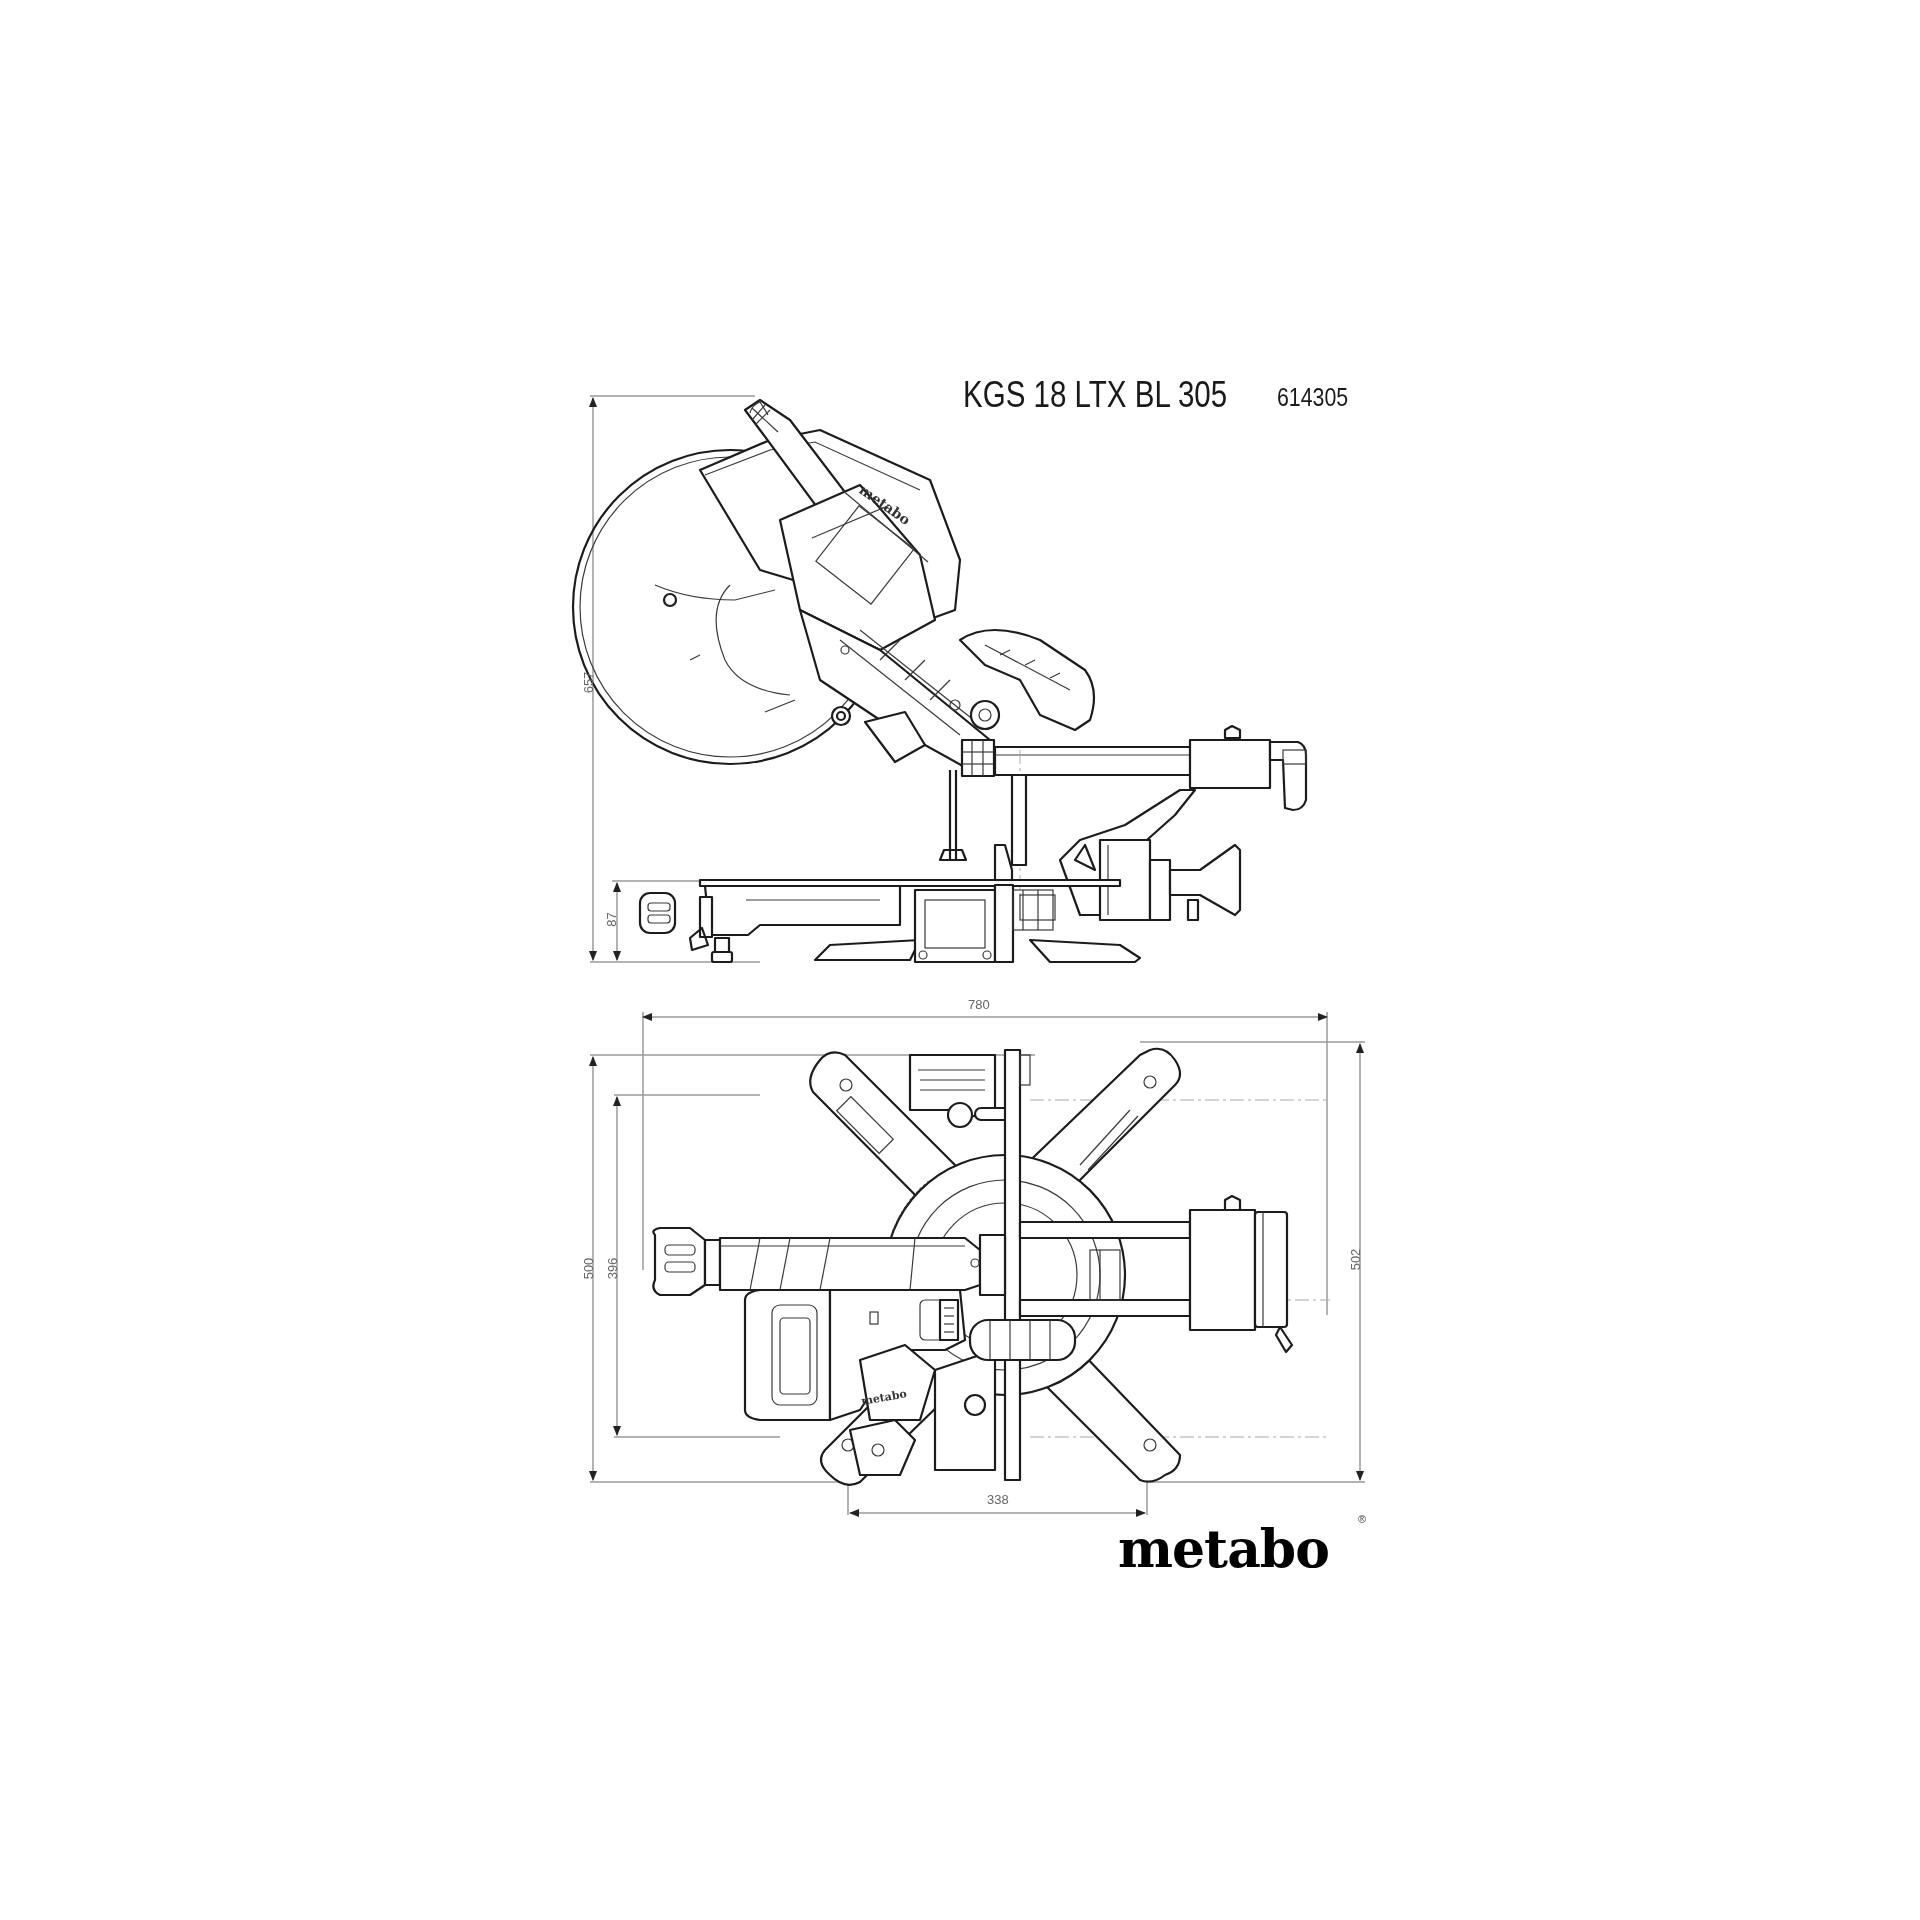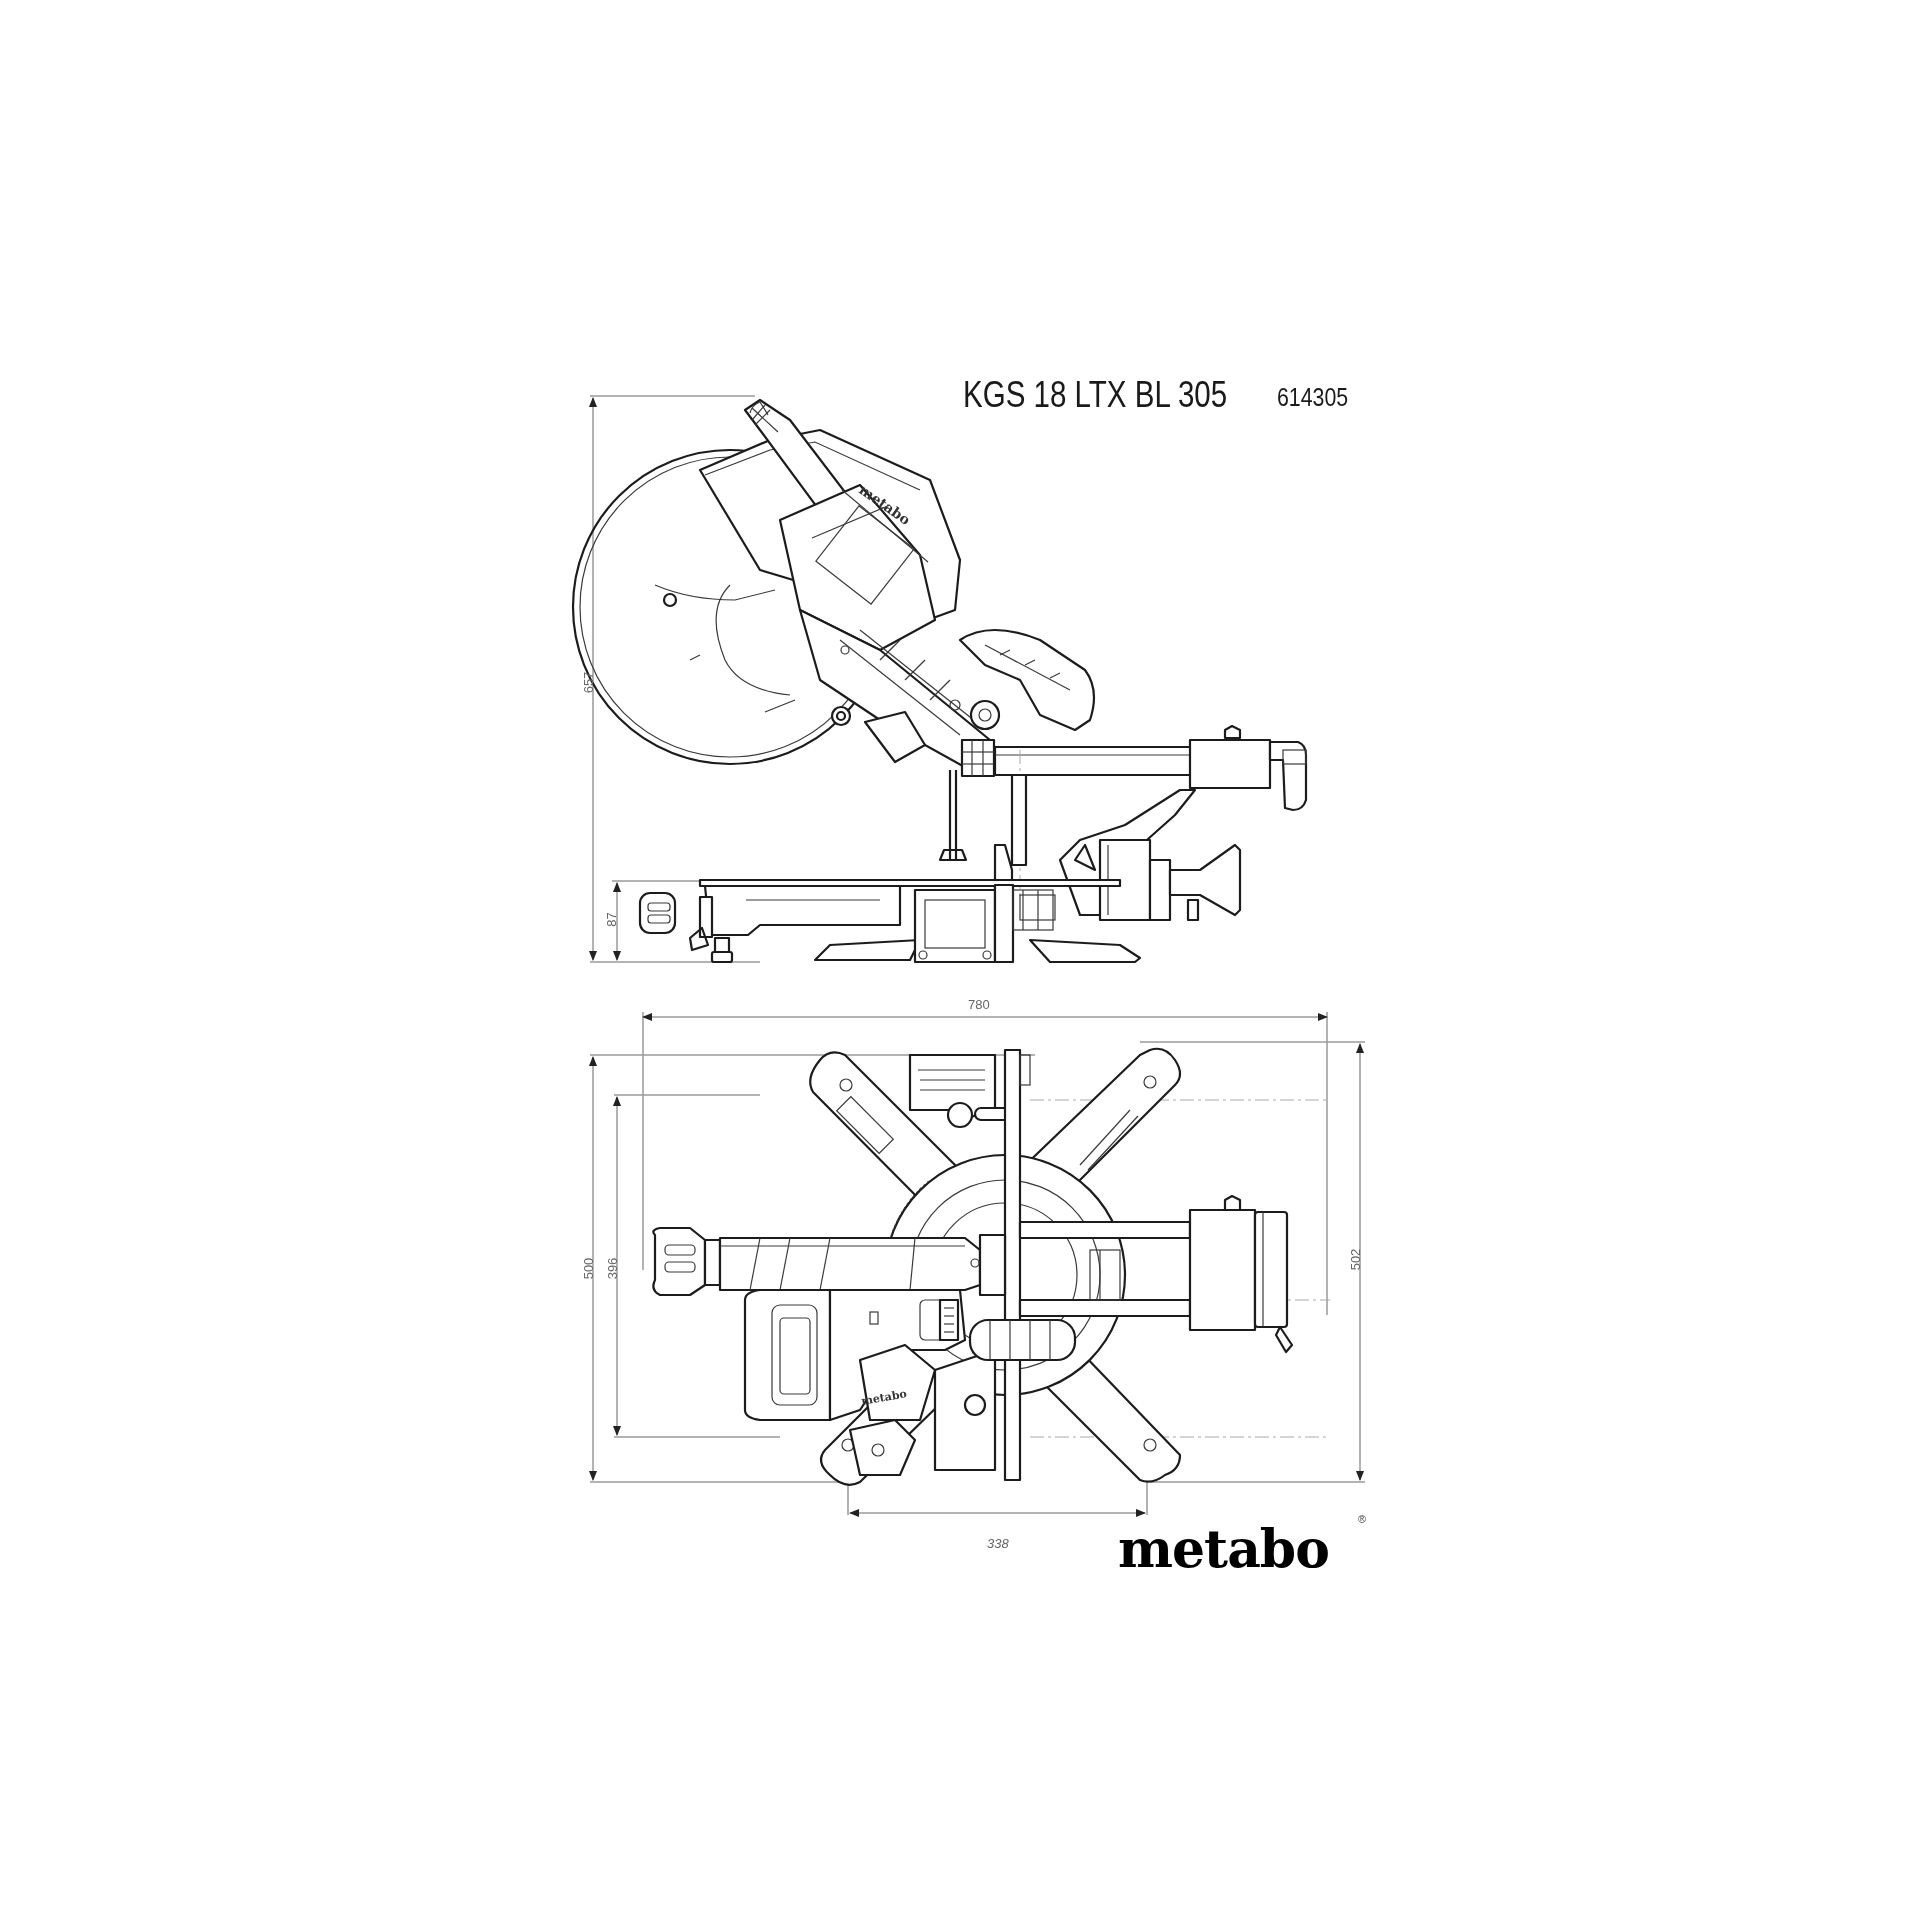--- a/index.html
+++ b/index.html
@@ -246,16 +246,16 @@
     <line class="lt" x1="944" y1="1332" x2="954" y2="1332"></line>
   </g>
 </svg>
 
 <div class="dim rot" style="left:578px; top:675px;">657</div>
 <div class="dim rot" style="left:604px; top:912px;">87</div>
 <div class="dim" style="left:968px; top:997px;text-align:center;">780</div>
 <div class="dim rot" style="left:578px; top:1261px;">500</div>
 <div class="dim rot" style="left:602px; top:1261px;">396</div>
 <div class="dim rot" style="left:1345px; top:1252px;">502</div>
-<div class="dim" style="left:987px; top:1536px;font-style:italic;">338</div>
+<div class="dim" style="left:987px; top:1492px;">338</div>
 
 <div class="logo">metabo</div>
 <div class="reg">®</div>
 
 </body></html>

